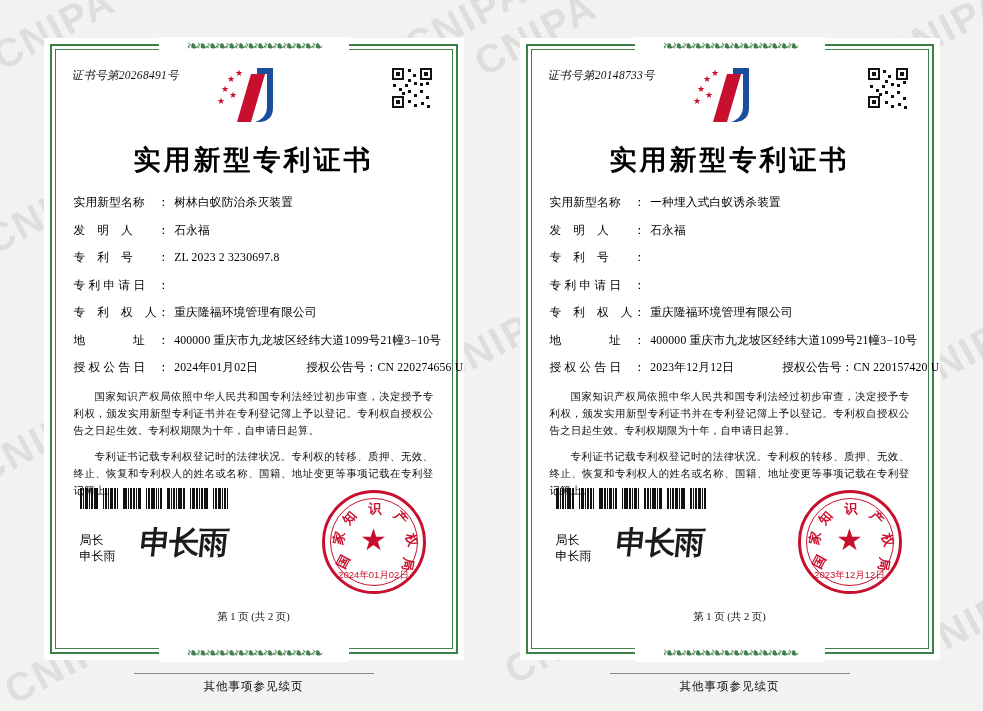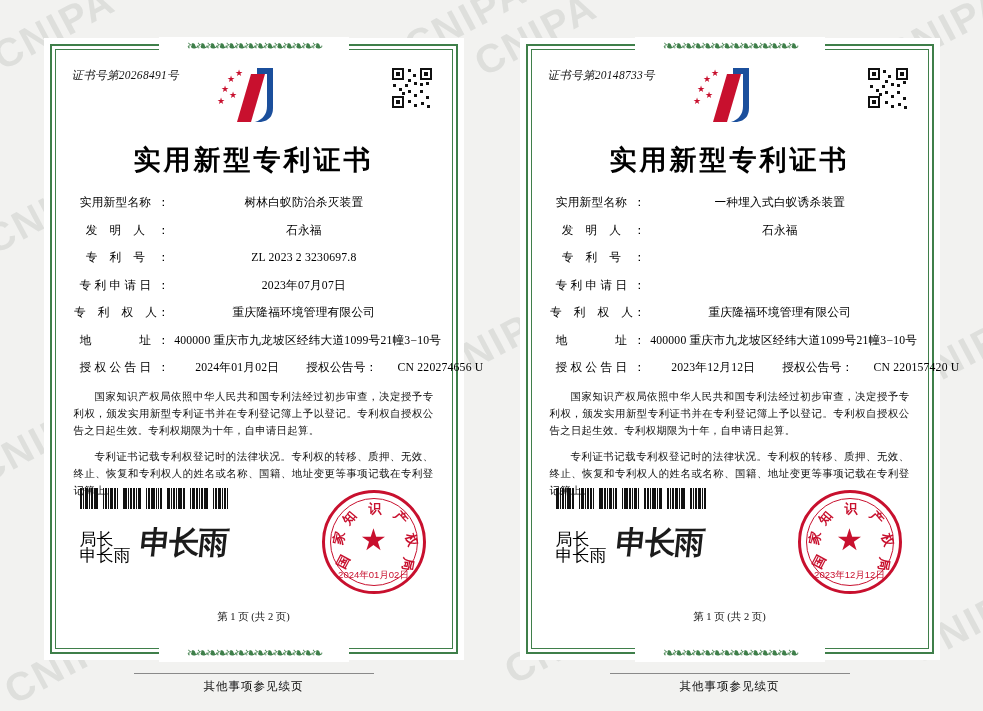--- a/index.html
+++ b/index.html
@@ -143,21 +143,20 @@
     letter-spacing: 3px;
     color: #000;
     margin-top: 2px;
     margin-bottom: 16px;
     font-family: "DejaVu Serif", serif;
   }
 
   
   .fields {
     padding: 0 2px;
-    text-align: center;
   }
   .field-row {
     display: flex;
     font-size: 11.7px;
     color: #000;
     line-height: 17px;
     margin-bottom: 10.5px;
     white-space: nowrap;
   }
   .field-label {
@@ -215,21 +214,21 @@
     display: inline-block;
     background: #111;
     height: 21px;
     margin-right: 1px;
     vertical-align: top;
   }
   .sign-block {
     position: absolute;
     left: 6px;
     top: 44px;
-    font-size: 17px;
+    font-size: 12px;
     line-height: 16px;
     color: #000;
   }
   .signature {
     position: absolute;
     left: 66px;
     top: 34px;
     font-size: 31px;
     font-family: "DejaVu Serif", serif;
     color: #1b1b1b;
@@ -412,21 +411,20 @@
           <span class="field-value">石永福</span>
         </div>
         <div class="field-row">
           <span class="field-label">专　利　号</span>
           <span class="field-sep">：</span>
           <span class="field-value">ZL 2023 2 3230697.8</span>
         </div>
         <div class="field-row">
           <span class="field-label">专 利 申 请 日</span>
           <span class="field-sep">：</span>
-          <span class="field-value">2023年07月07日</span>
         </div>
         <div class="field-row">
           <span class="field-label">专　利　权　人</span>
           <span class="field-sep">：</span>
           <span class="field-value">重庆隆福环境管理有限公司</span>
         </div>
         <div class="field-row">
           <span class="field-label">地　　　　址</span>
           <span class="field-sep">：</span>
           <span class="field-value">400000 重庆市九龙坡区经纬大道1099号21幢3−10号</span>

